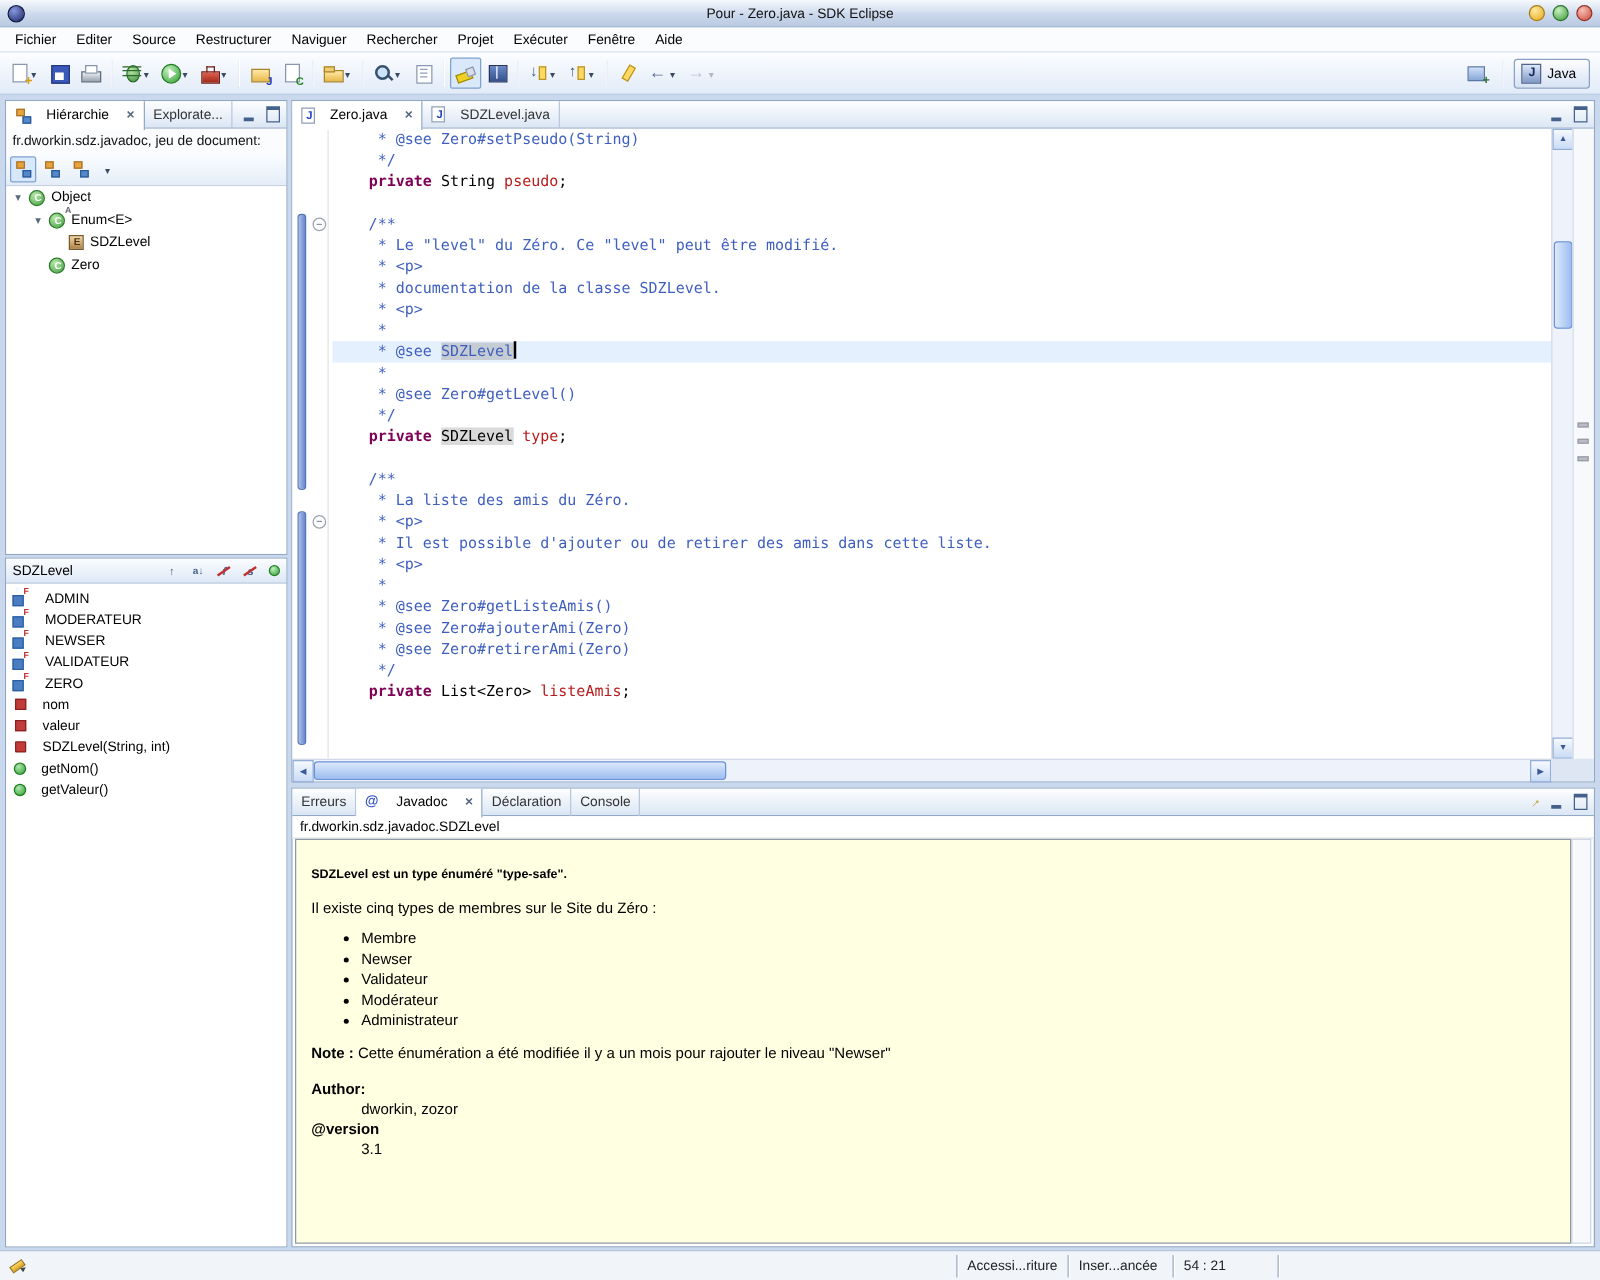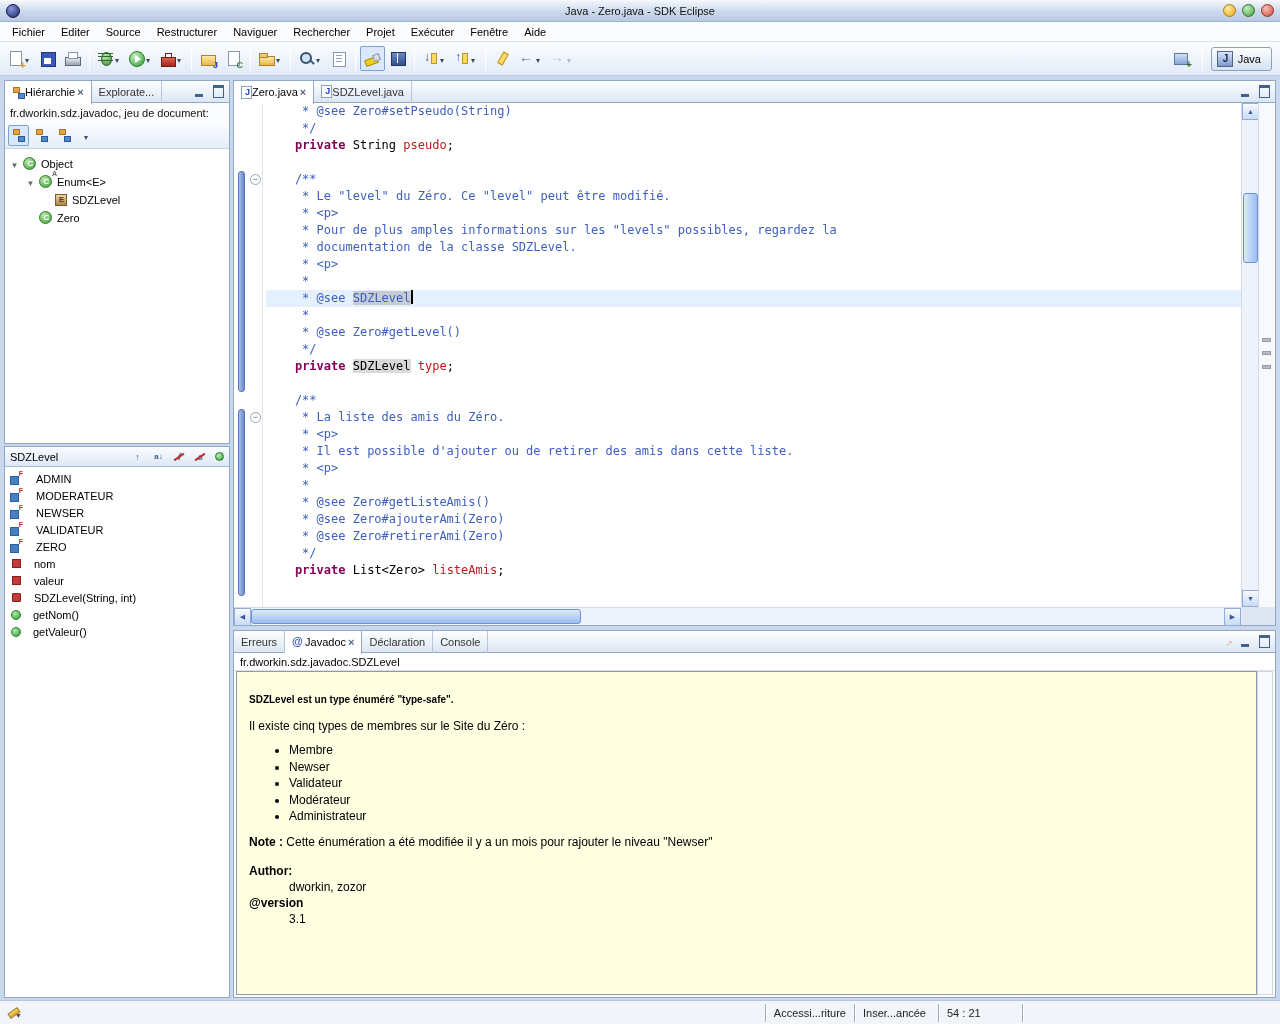--- a/index.html
+++ b/index.html
@@ -74,21 +74,21 @@
 
   
   .panel{position:absolute;background:#fff;border:1px solid #90a8c6}
   .left-top{left:4px;top:80px;width:226px;height:364px;background:#fbfcfe}
   .left-bottom{left:4px;top:446px;width:226px;height:552px}
   .editor{left:233px;top:80px;width:1043px;height:546px}
   .bottom{left:233px;top:630px;width:1043px;height:368px}
 
   .tabbar{position:absolute;left:0;top:0;right:0;height:22px;background:linear-gradient(#fdfeff,#dbe6f4);border-bottom:1px solid #93aac6;display:flex;align-items:center}
   .tabs{display:flex;height:22px}
-  .vtab{display:inline-flex;align-items:center;gap:0;height:22px;padding:0 7px;border-right:1px solid #b8c8dc;color:#333;white-space:nowrap}
+  .vtab{display:inline-flex;align-items:center;gap:12px;height:22px;padding:0 7px;border-right:1px solid #b8c8dc;color:#333;white-space:nowrap}
   .vtab.active{background:#fff;color:#000;border-right:1px solid #93aac6;height:23px;margin-bottom:-1px;z-index:2}
   .tab-close{margin-left:2px}
   .tab-close::before{content:"×";font-size:11px;color:#55687e;font-weight:bold}
   .spacer{flex:1}
   .wbtn{width:16px;height:14px;display:inline-flex;align-items:flex-end;justify-content:center;margin-right:3px}
   .wbtn.min::before{content:"";width:8px;height:3px;background:#44618c;margin-bottom:2px}
   .wbtn.max::before{content:"";width:9px;height:9px;border:1px solid #44618c;border-top:3px solid #44618c;margin-bottom:1px}
 
   
   .tic{display:inline-block;position:relative;flex:none;width:13px;height:14px}
@@ -100,21 +100,21 @@
 
   
   .desc{position:absolute;left:0;top:22px;right:0;height:20px;padding:4px 5px;background:#fbfcfe;color:#111;white-space:nowrap;overflow:hidden}
   .viewbar{position:absolute;left:0;top:42px;right:0;height:26px;background:linear-gradient(#fbfdff,#e4edf8);border-bottom:1px solid #c4d2e4;display:flex;align-items:center;padding:0 3px;gap:2px}
   .hbtn{width:21px;height:21px;display:inline-flex;align-items:center;justify-content:center;border:1px solid transparent;border-radius:2px;position:relative}
   .hbtn.pressed{background:#d8e8fc;border-color:#7da2ce}
   .hic{position:relative;width:15px;height:15px;display:inline-block}
   .hic::before{content:"";position:absolute;left:2px;top:1px;width:5px;height:4px;background:#e8a33d;border:1px solid #a8732a}
   .hic::after{content:"";position:absolute;left:7px;top:8px;width:5px;height:4px;background:#5588c8;border:1px solid #2a5a9a}
   .treearea{position:absolute;left:0;top:68px;right:0;bottom:0;background:#fff;padding-top:3px;overflow:hidden}
-  .trow{display:flex;align-items:flex-end;height:18px;gap:3px;white-space:nowrap}
+  .trow{display:flex;align-items:flex-start;height:18px;gap:3px;white-space:nowrap}
   .expander{width:11px;text-align:center;color:#5a6a7e;flex:none}
   .expander.open::before{content:"▾";font-size:9px}
   .mi{display:inline-flex;align-items:center;justify-content:center;flex:none;margin-right:2px}
   .ico-class,.ico-class-abstract{width:13px;height:13px;border-radius:50%;background:radial-gradient(circle at 35% 30%,#b8e8a8,#3f9e3f);border:1px solid #2a7a2a;color:#fff;font-size:8px;font-weight:bold;position:relative}
   .ico-class::before,.ico-class-abstract::before{content:"C";position:absolute;left:3.5px;top:1px}
   .ico-class-abstract::after{content:"A";position:absolute;top:-6px;right:-6px;color:#667;font-size:7px}
   .ico-enum{width:12px;height:12px;background:linear-gradient(#eed8a8,#b08048);border:1px solid #7a5a28;color:#4c3510;font-size:8px;font-weight:bold;position:relative}
   .ico-enum::before{content:"E";position:absolute;left:3px;top:0}
 
   
@@ -189,21 +189,21 @@
   .scell{height:18px;display:flex;align-items:center;padding:0 8px;border-left:1px solid #9fadc0;box-shadow:inset 1px 0 0 #fff;min-width:84px;color:#222;white-space:nowrap}
   .scell.tail{min-width:258px}
 </style>
 </head>
 <body>
 
 <div class="root">
 
   <div class="titlebar">
     <span class="app-logo"></span>
-    <span class="title">Java - Zero.java - SDK Eclipse</span>
+    <span class="title">Pour - Zero.java - SDK Eclipse</span>
     <span class="winbtns">
       <span class="wcircle min"></span>
       <span class="wcircle max"></span>
       <span class="wcircle close"></span>
     </span>
   </div>
 
   <div class="menubar">
       <span class="menu-item">Fichier</span>
       <span class="menu-item">Editer</span>
@@ -439,21 +439,20 @@
           <span class="fold" style="top: 309px;"></span>
         </div>
       <div class="code">
           <div class="cl"><span class="doc">     * @see Zero#setPseudo(String)</span></div>
           <div class="cl"><span class="doc">     */</span></div>
           <div class="cl"><span class="plain">    </span><span class="kw">private</span><span class="plain"> String </span><span class="field">pseudo</span><span class="plain">;</span></div>
           <div class="cl"></div>
           <div class="cl"><span class="doc">    /**</span></div>
           <div class="cl"><span class="doc">     * Le "level" du Zéro. Ce "level" peut être modifié.</span></div>
           <div class="cl"><span class="doc">     * &lt;p&gt;</span></div>
-          <div class="cl"><span class="doc">     * Pour de plus amples informations sur les "levels" possibles, regardez la</span></div>
           <div class="cl"><span class="doc">     * documentation de la classe SDZLevel.</span></div>
           <div class="cl"><span class="doc">     * &lt;p&gt;</span></div>
           <div class="cl"><span class="doc">     *</span></div>
           <div class="cl current"><span class="doc">     * @see </span><span class="doc bg-sel">SDZLevel</span><span class="caret"></span></div>
           <div class="cl"><span class="doc">     *</span></div>
           <div class="cl"><span class="doc">     * @see Zero#getLevel()</span></div>
           <div class="cl"><span class="doc">     */</span></div>
           <div class="cl"><span class="plain">    </span><span class="kw">private</span><span class="plain"> </span><span class="plain bg-occ">SDZLevel</span><span class="plain"> </span><span class="field">type</span><span class="plain">;</span></div>
           <div class="cl"></div>
           <div class="cl"><span class="doc">    /**</span></div>

